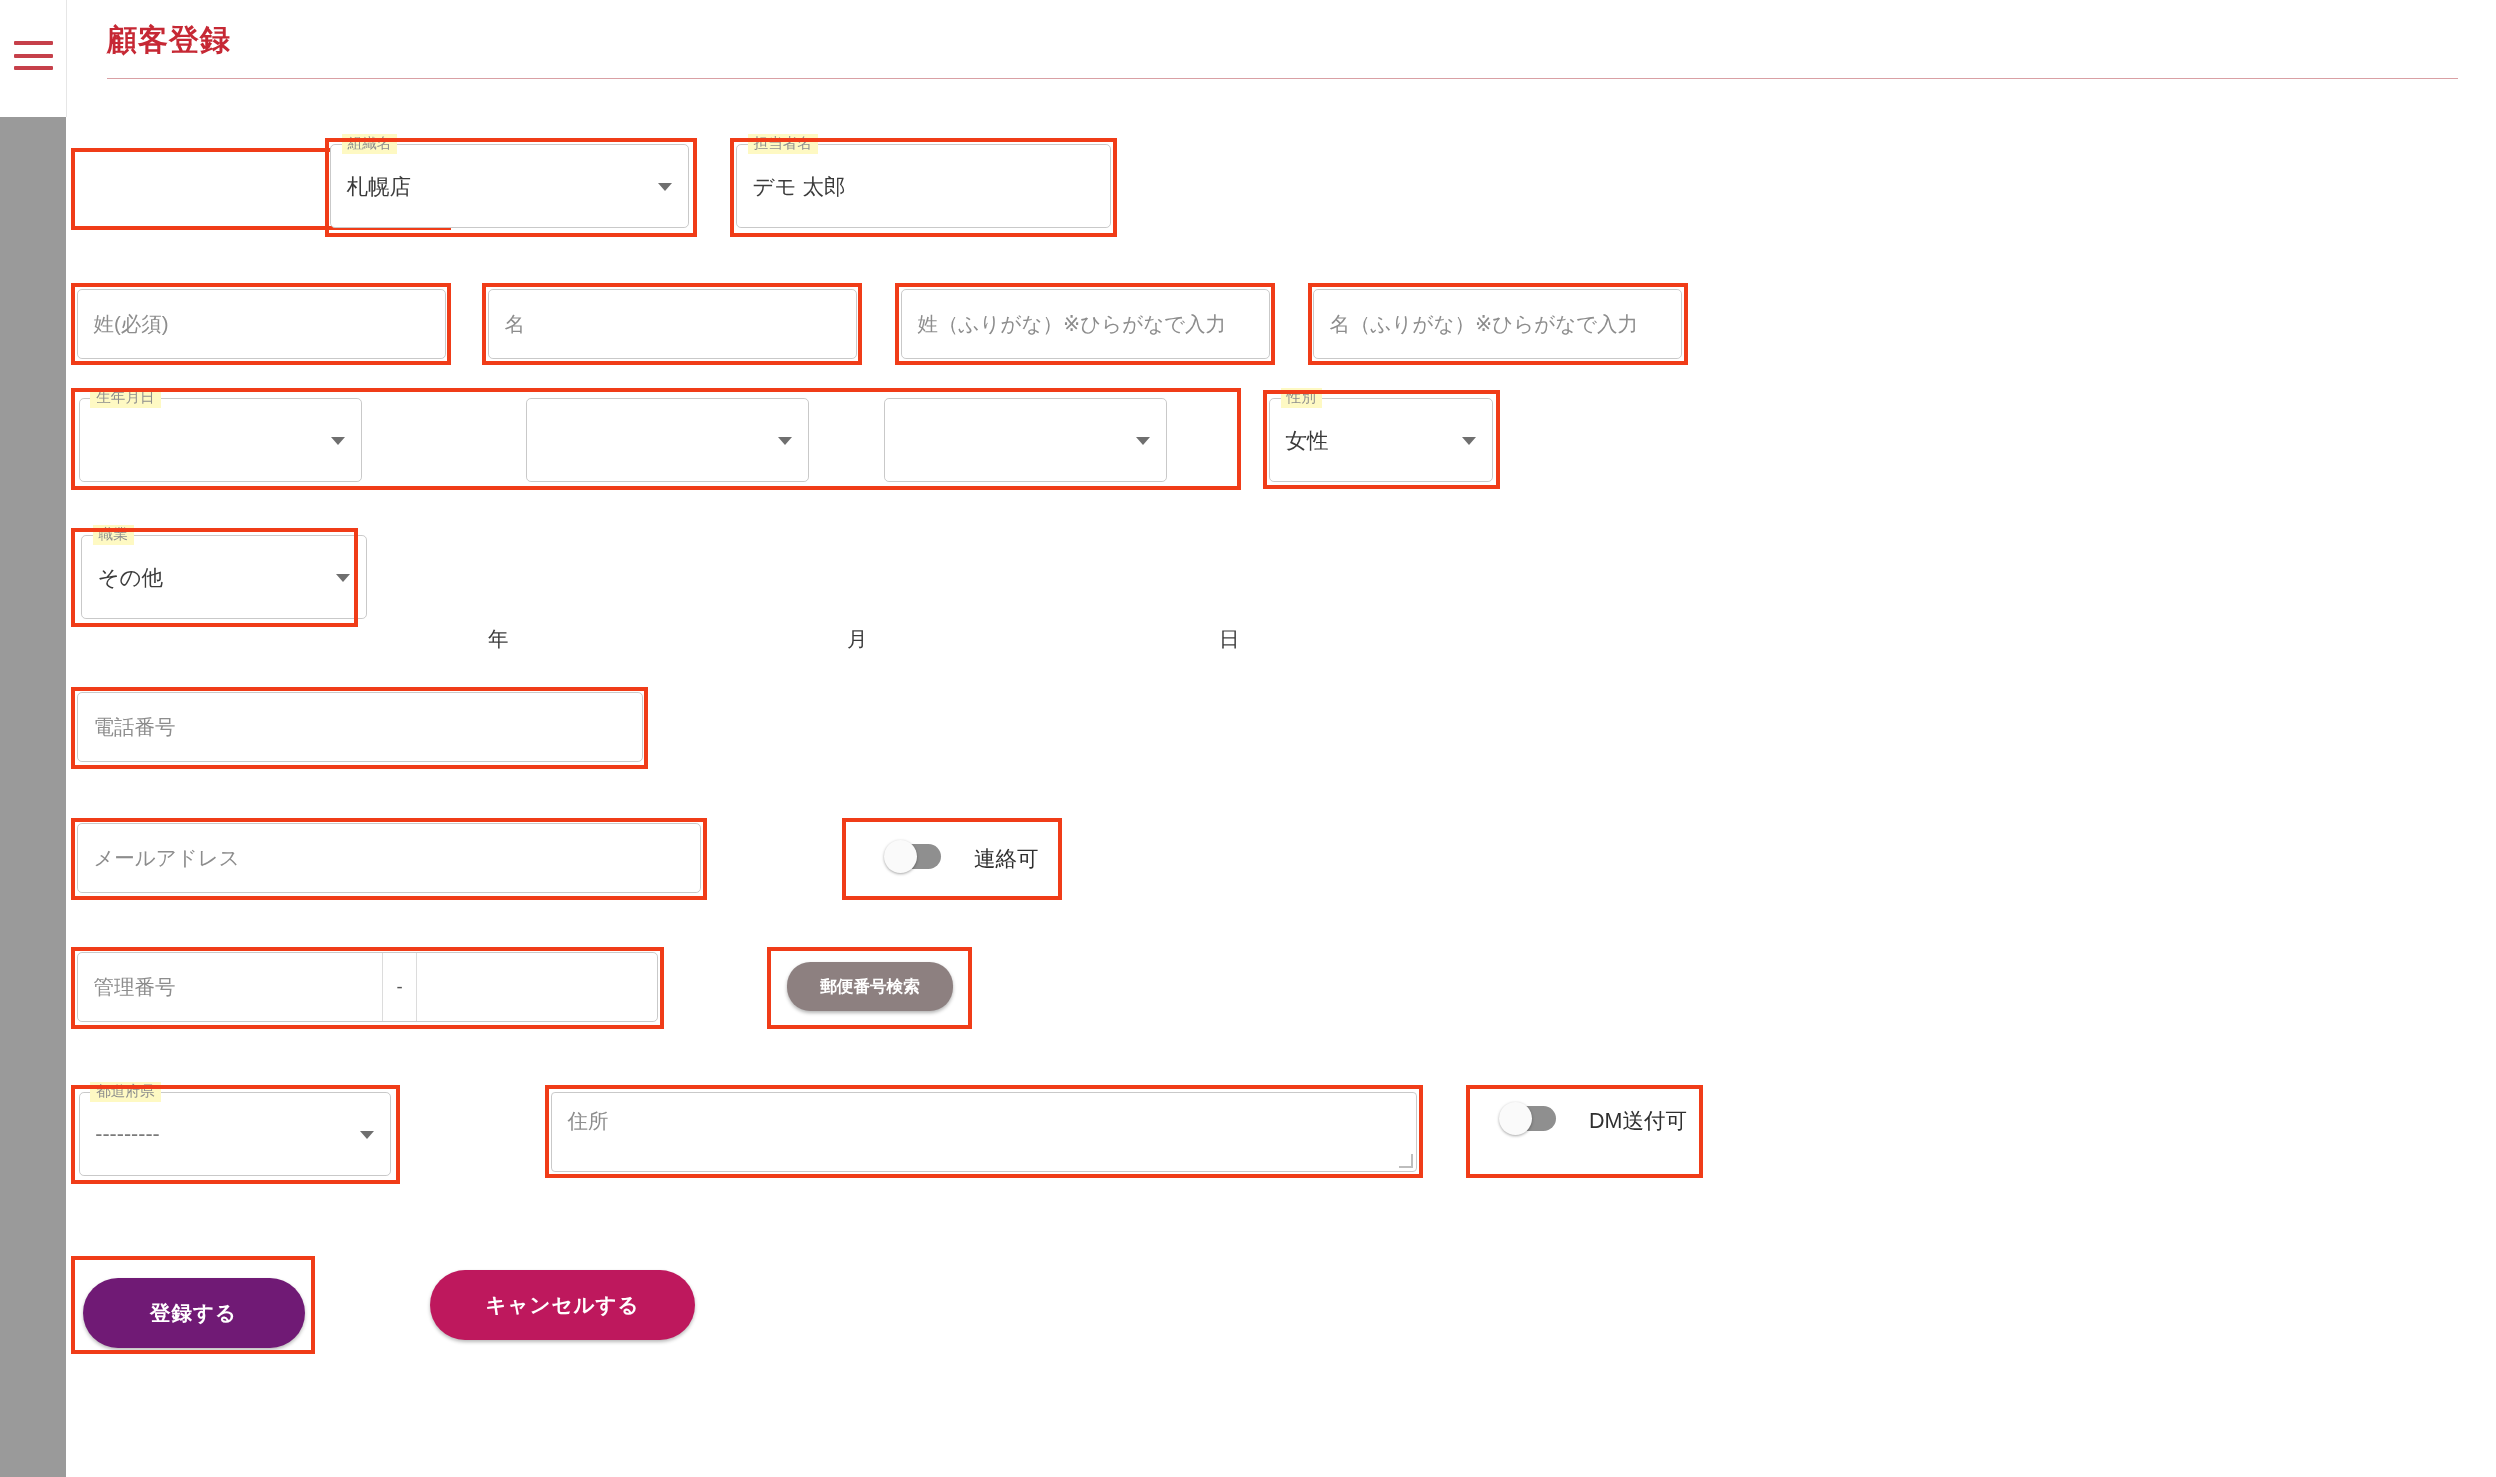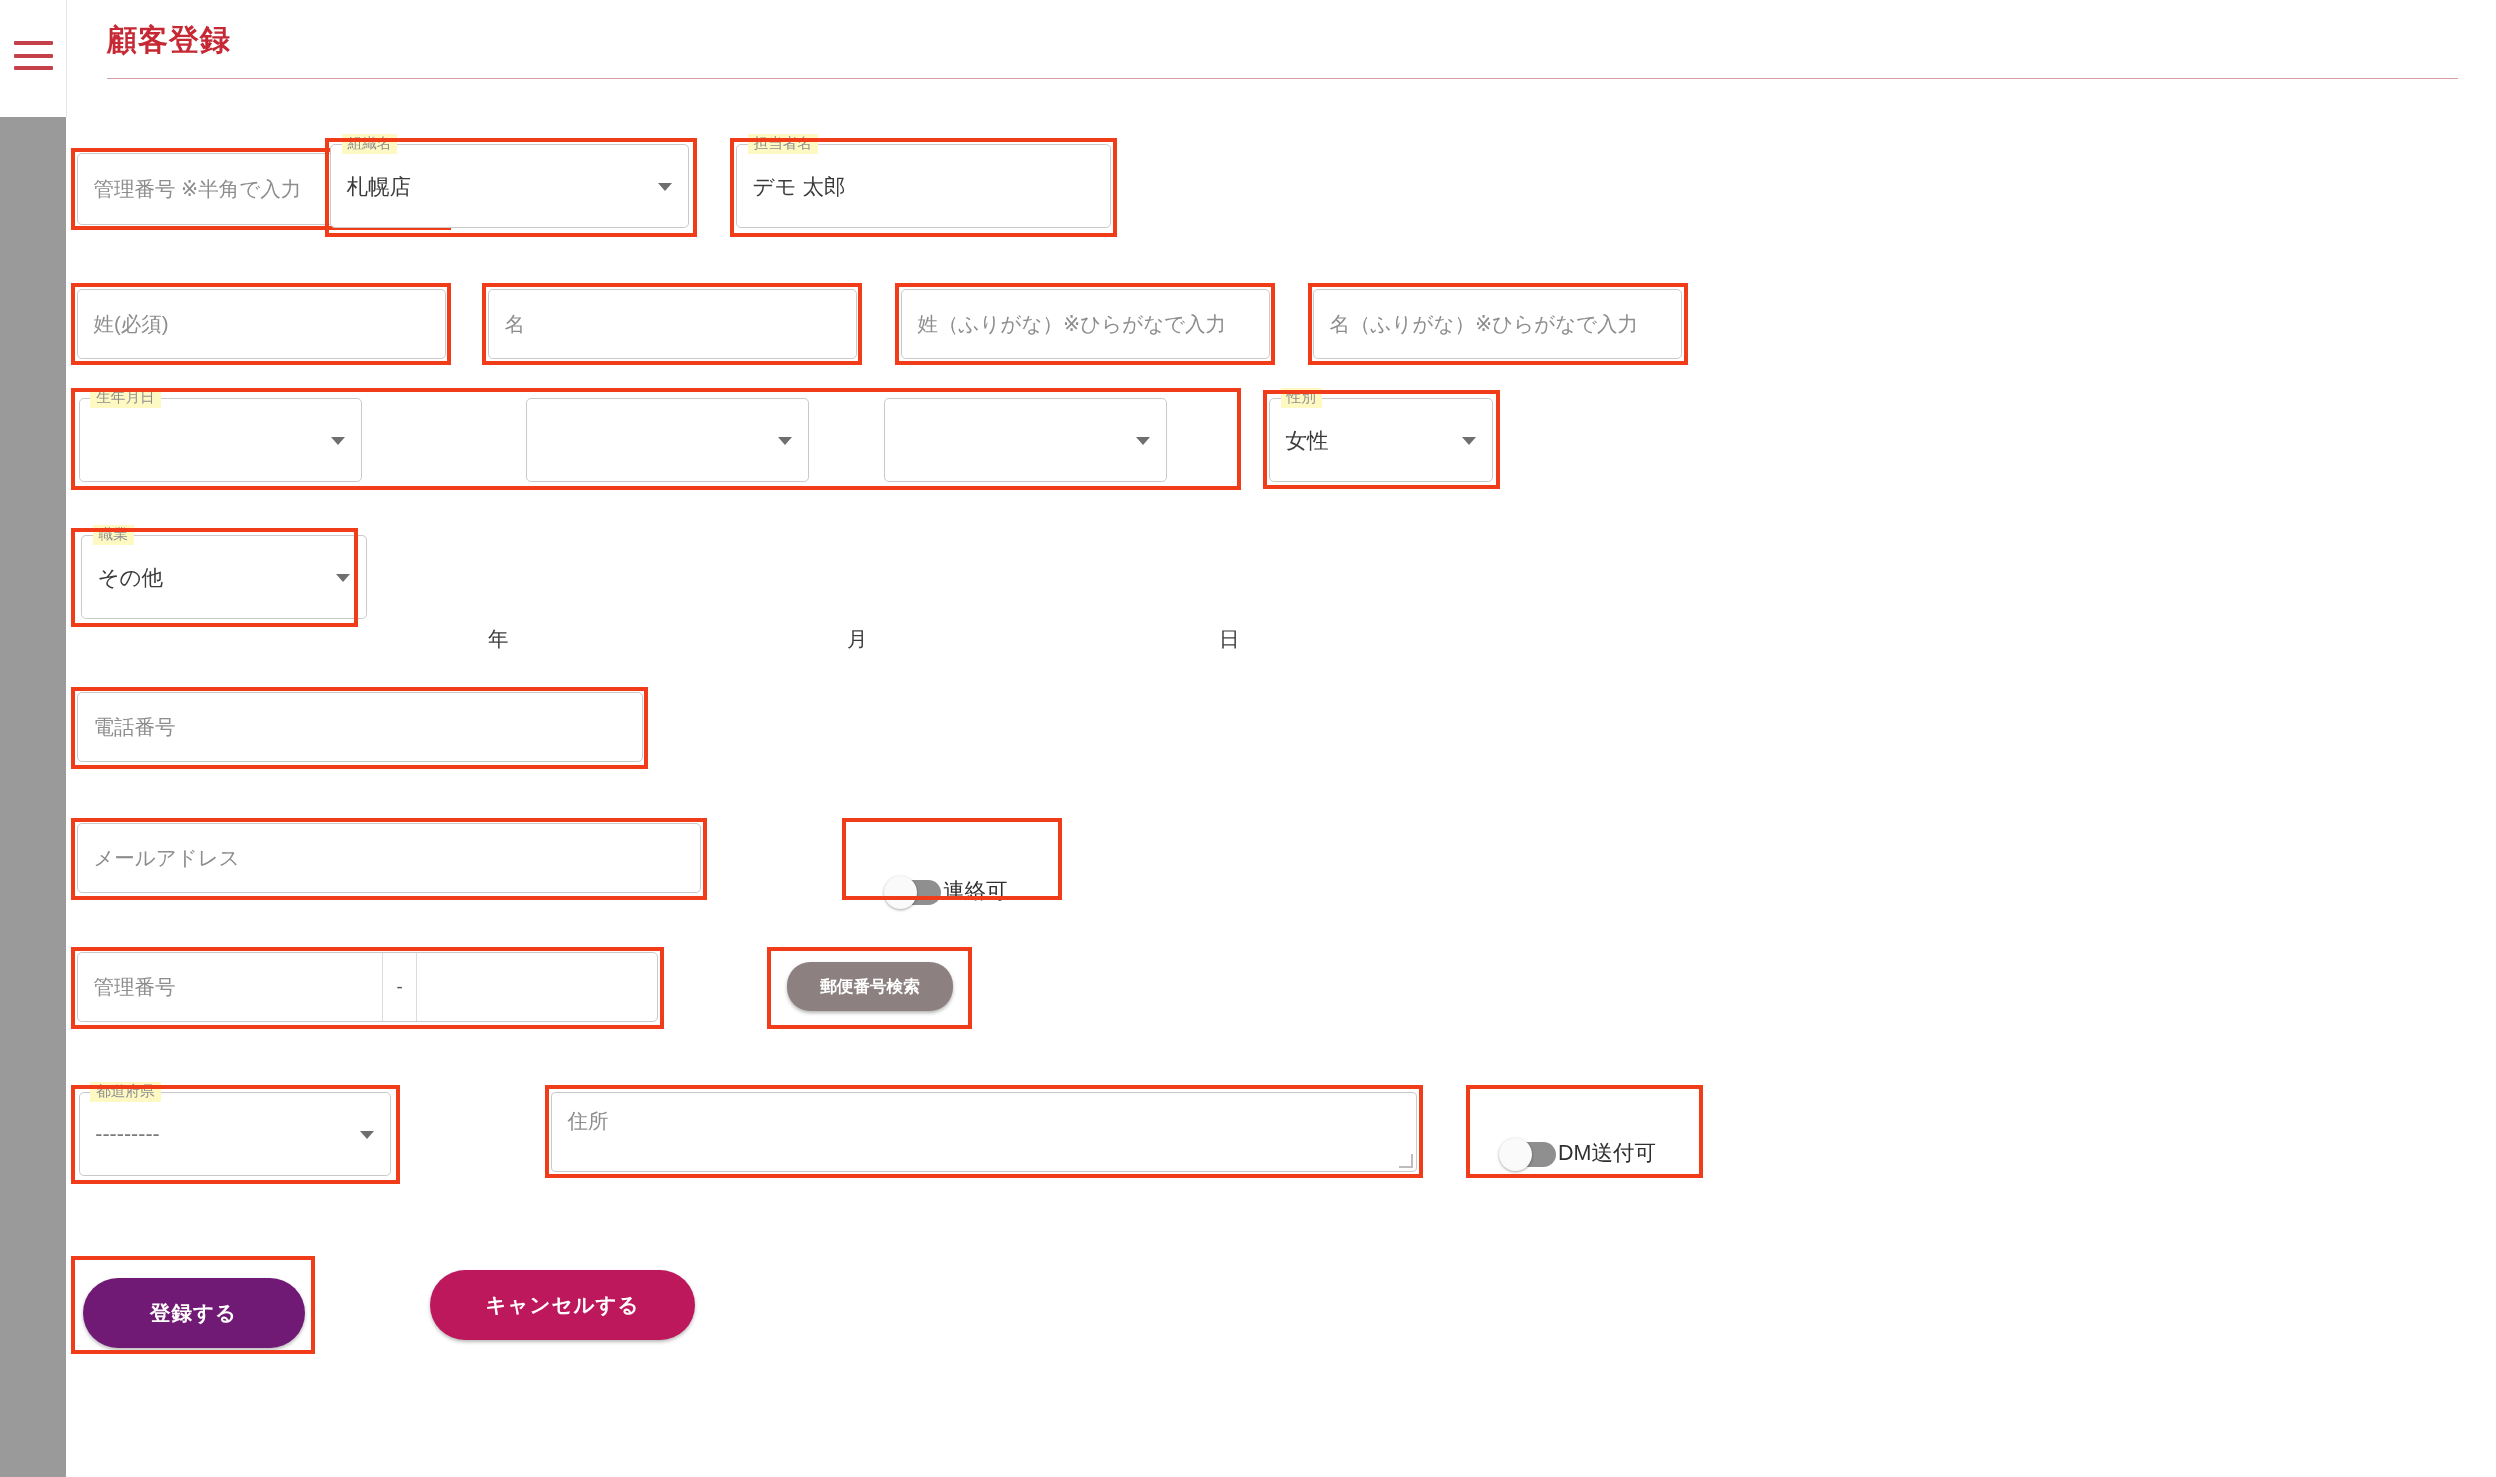--- a/index.html
+++ b/index.html
@@ -206,23 +206,22 @@
     height: 11.7px;
     border-right: 2px solid #bdbdbd;
     border-bottom: 2px solid #bdbdbd;
     transform: skew(0deg);
   }
 
   
   .switch {
     position: absolute;
     display: flex;
-    align-items: flex-end;
-    gap: 2px;
-    margin-top: 32px;
+    align-items: flex-start;
+    gap: 33px;
   }
   .track {
     position: relative;
     width: 55px;
     height: 25px;
     border-radius: 12.7px;
     background: #8f8f8f;
     flex: none;
   }
   .track .knob {
@@ -289,23 +288,20 @@
     </div>
   </div>
 
   <div class="header">
     <div class="page-title">顧客登録</div>
     <div class="title-rule"></div>
   </div>
 
   <div class="form-area">
 
-    <div class="field" style="left:9.8px; top:36px; width:369px; height:72px;">
-      <span>管理番号 ※半角で入力</span>
-    </div>
     <div class="hl" style="left:3.9px; top:31px; width:380px; height:82px;"></div>
 
     <div class="mfield" style="left:263px; top:27px; width:359px; height:84px;">
       <span class="mlabel">組織名</span>
       <span>札幌店</span>
       <span class="caret"></span>
     </div>
     <div class="hl" style="left:258px; top:20.5px; width:372px; height:99px;"></div>
 
     <div class="mfield" style="left:669px; top:27px; width:375px; height:84px;">

